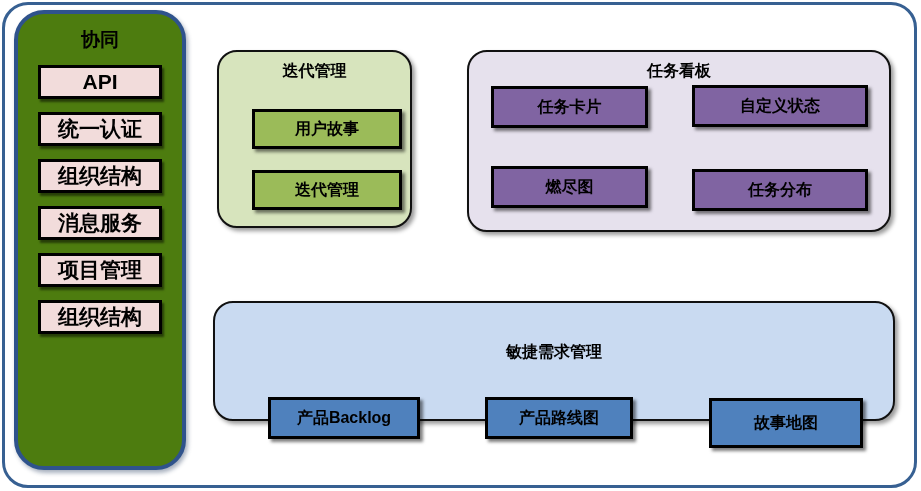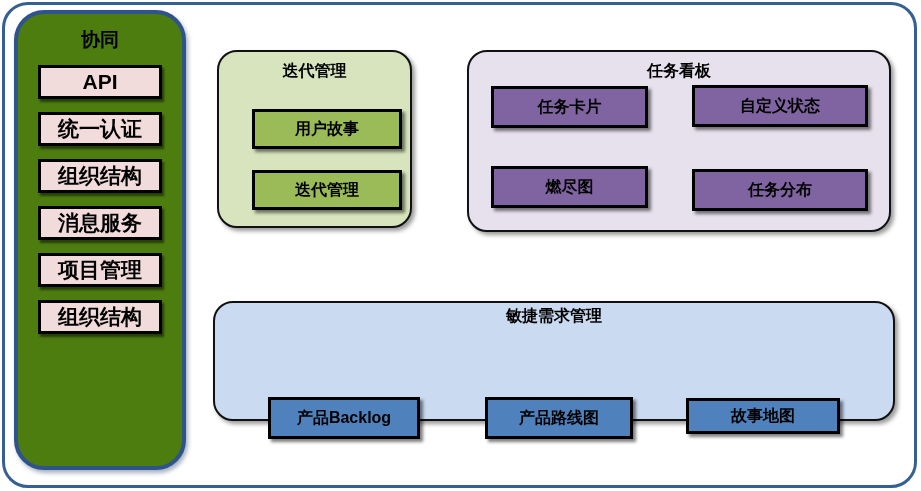--- a/index.html
+++ b/index.html
@@ -130,19 +130,19 @@
 
   <div class="group group-taskboard">
     <div class="group-title">任务看板</div>
     <div class="card" style="left:22px; top:34px; width:157px; height:42px;">任务卡片</div>
     <div class="card" style="left:223px; top:33px; width:176px; height:42px;">自定义状态</div>
     <div class="card" style="left:22px; top:114px; width:157px; height:42px;">燃尽图</div>
     <div class="card" style="left:223px; top:117px; width:176px; height:42px;">任务分布</div>
   </div>
 
   <div class="group group-agile">
-    <div class="group-title" style="padding-top:3px;">敏捷需求管理</div>
+    <div class="group-title" style="padding-top:3px;margin-top:36px;">敏捷需求管理</div>
     <div class="card" style="left:53px; top:49px; width:152px; height:42px;">产品Backlog</div>
     <div class="card" style="left:270px; top:49px; width:148px; height:42px;">产品路线图</div>
-    <div class="card" style="left:471px; top:50px; width:154px; height:36px;">故事地图</div>
+    <div class="card" style="left:494px; top:50px; width:154px; height:50px;">故事地图</div>
   </div>
 
 </div>
 
 </body></html>

